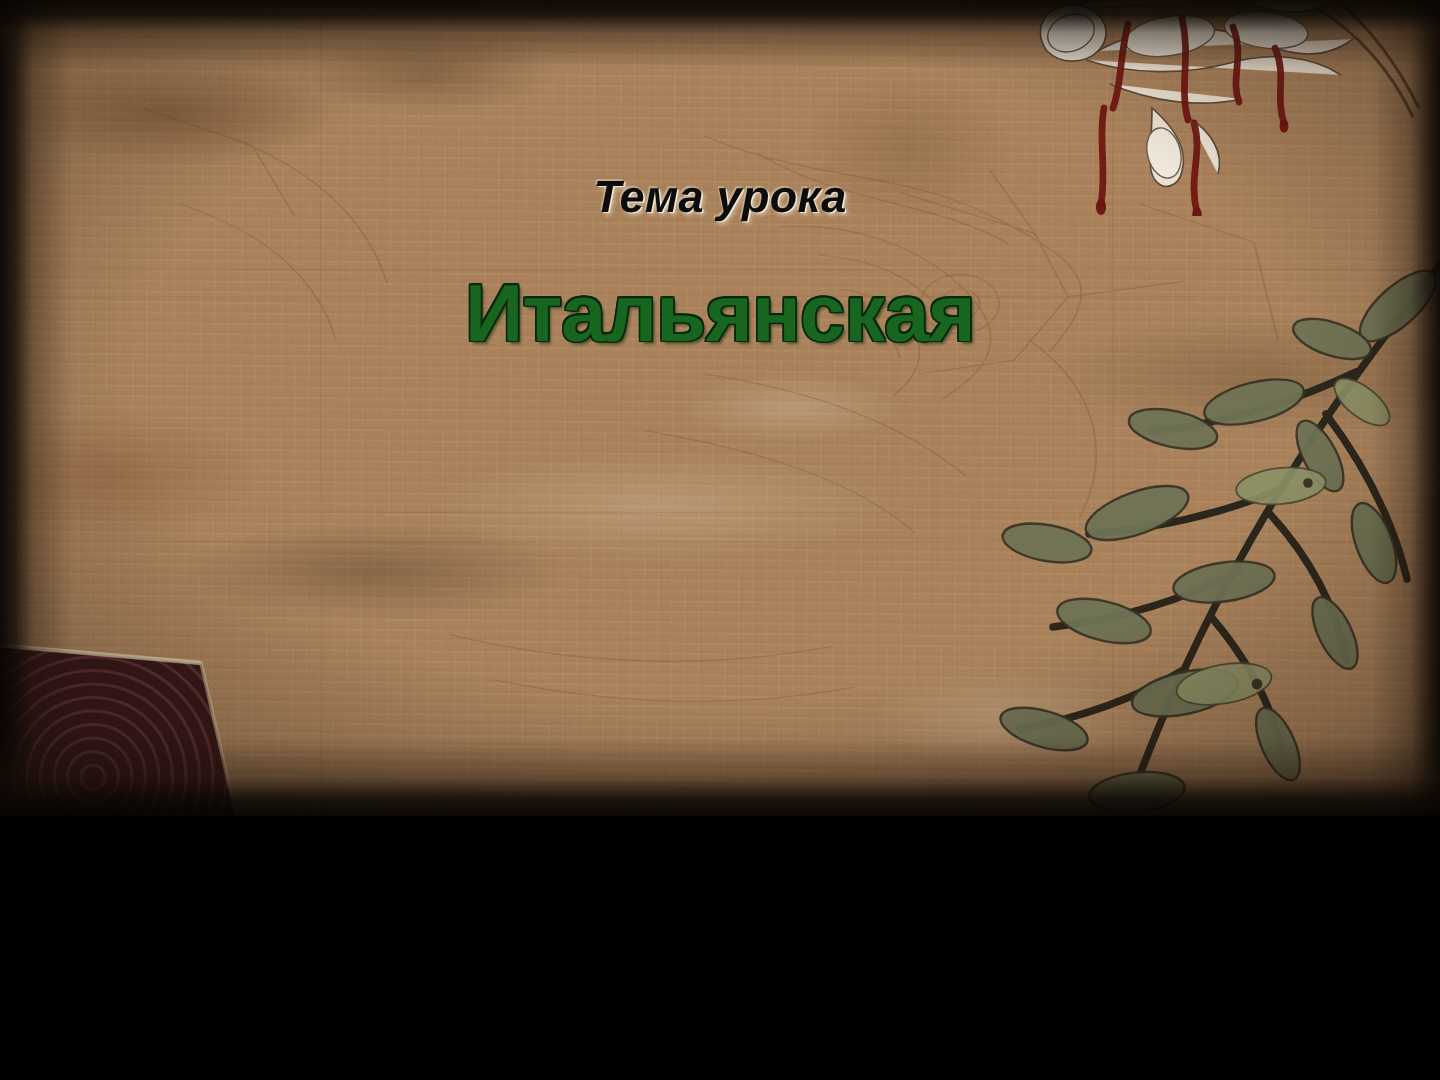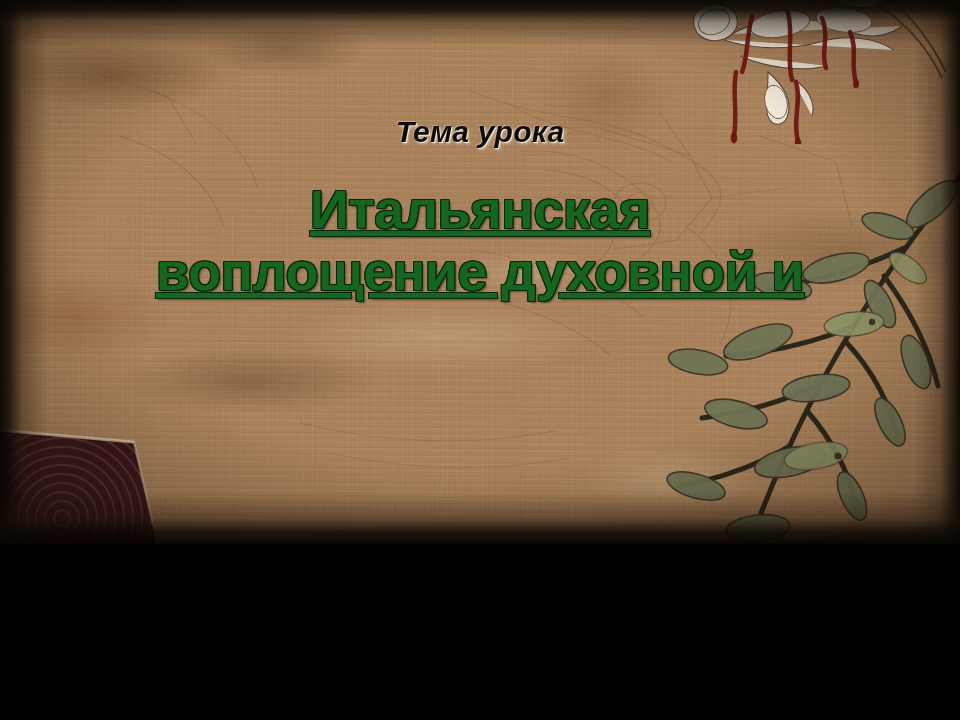--- a/index.html
+++ b/index.html
@@ -138,21 +138,21 @@
        1px  0   0 #07260a,
       -1px  0   0 #07260a,
        0    1px 0 #07260a,
        0   -1px 0 #07260a,
        1px  1px 0 #07260a,
       -1px  1px 0 #07260a,
        1px -1px 0 #07260a,
       -1px -1px 0 #07260a,
        2px  2px 2px rgba(10,38,12,0.55);
   }
-  #headline .ln { display: block; white-space: nowrap; text-decoration: underline; }
+  #headline .ln { display: block; white-space: nowrap; }
 
   
   #bg-grain {
     z-index: 60;
     opacity: 0.14;
     background-image:
       repeating-conic-gradient(from 0deg at 50% 50%,
         rgba(255,255,255,0.10) 0deg 2deg,
         rgba(0,0,0,0.10) 2deg 4deg);
     background-size: 5px 5px;
@@ -309,20 +309,19 @@
       </g>
     </svg>
   </div>
 
   <div id="text-block">
 
     <div id="subtitle">Тема урока</div>
 
     <h1 id="headline">
       <span class="ln">Итальянская</span>
-      <span class="ln">воплощение духовной и</span>
     </h1>
   </div>
 
   <div class="bg-layer" id="bg-vignette"></div>
   <div class="bg-layer" id="bg-grain"></div>
 
 </div>
 
 </body></html>

